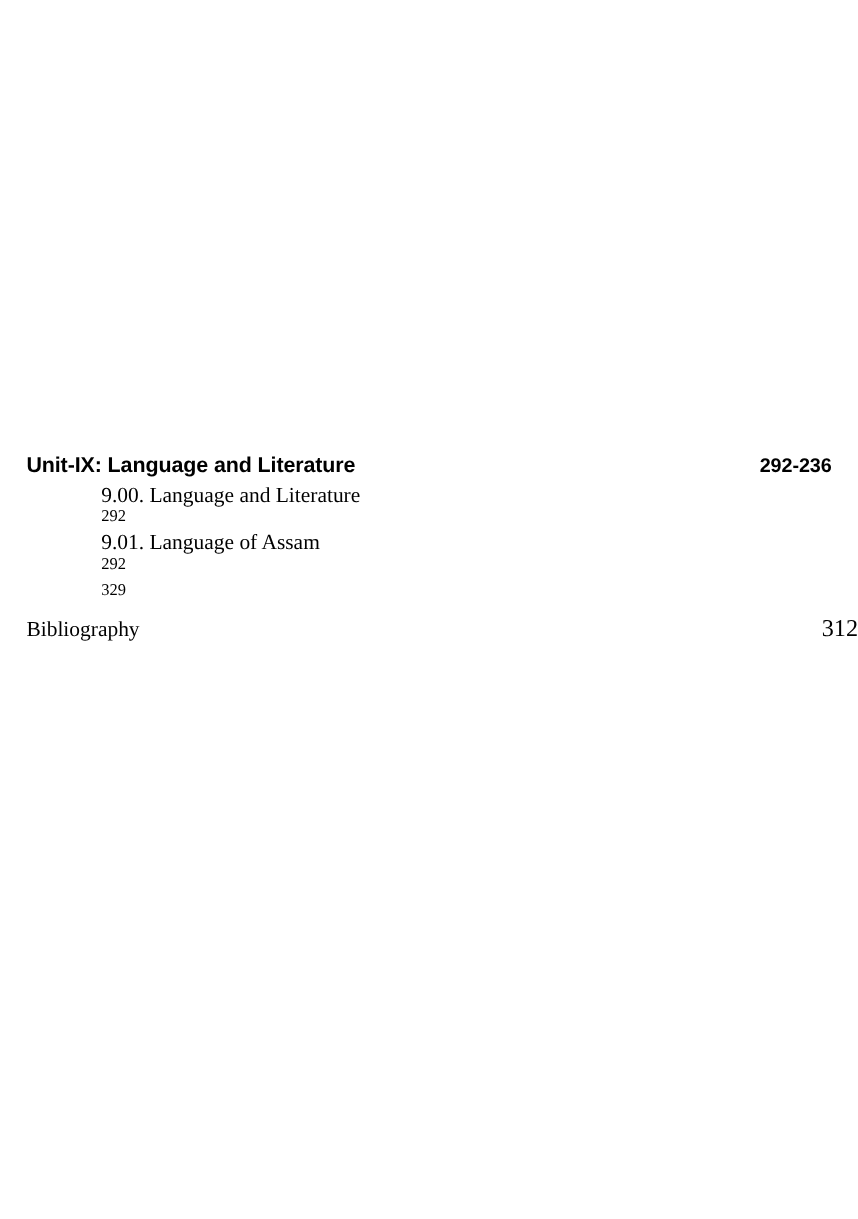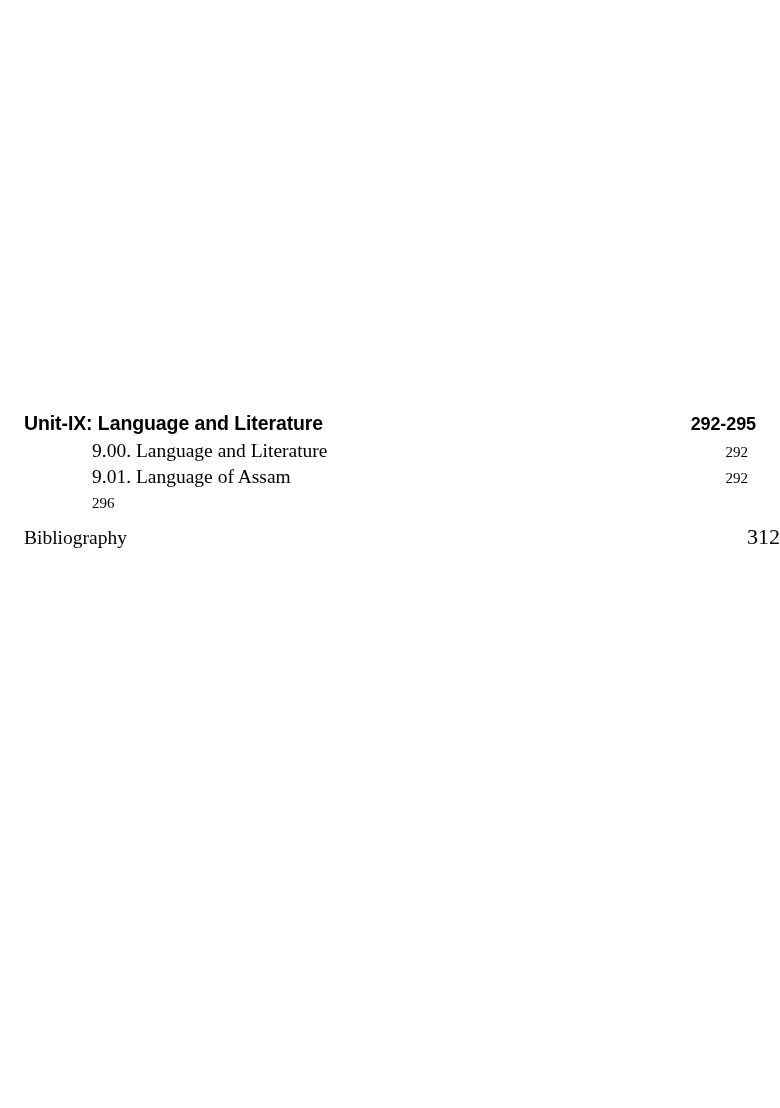--- a/index.html
+++ b/index.html
@@ -54,20 +54,21 @@
     font-size: 18px;
   }
 
   
   .row-sub {
     font-family: "Liberation Serif", serif;
     font-size: 19.5px;
     padding-left: 92px;
     padding-right: 32px;
     margin-bottom: 4px;
+    flex-direction: column;
   }
   .row-sub .toc-page {
     font-size: 15px;
   }
 
   
   .row-plain {
     font-family: "Liberation Serif", serif;
     font-size: 19.5px;
     padding-left: 24px;
@@ -79,38 +80,38 @@
 
   .spacer-unit { height: 3px; }
 </style>
 </head>
 <body>
 
 <div id="toc">
 
   <div class="toc-row row-unit">
     <span class="toc-label">Unit-IX: Language and Literature</span>
-    <span class="toc-page">292-295</span>
+    <span class="toc-page">292-236</span>
   </div>
 
   <div class="toc-row row-sub">
     <span class="toc-label">9.00. Language and Literature</span>
     <span class="toc-page">292</span>
   </div>
 
   <div class="toc-row row-sub">
     <span class="toc-label">9.01. Language of Assam</span>
     <span class="toc-page">292</span>
   </div>
 
   <div class="spacer-unit"></div>
 
 
   <div class="toc-row row-sub">
-    <span class="toc-page">296</span>
+    <span class="toc-page">329</span>
   </div>
 
   <div class="toc-row row-plain">
     <span class="toc-label">Bibliography</span>
     <span class="toc-page">312</span>
   </div>
 
 </div>
 
 </body></html>

